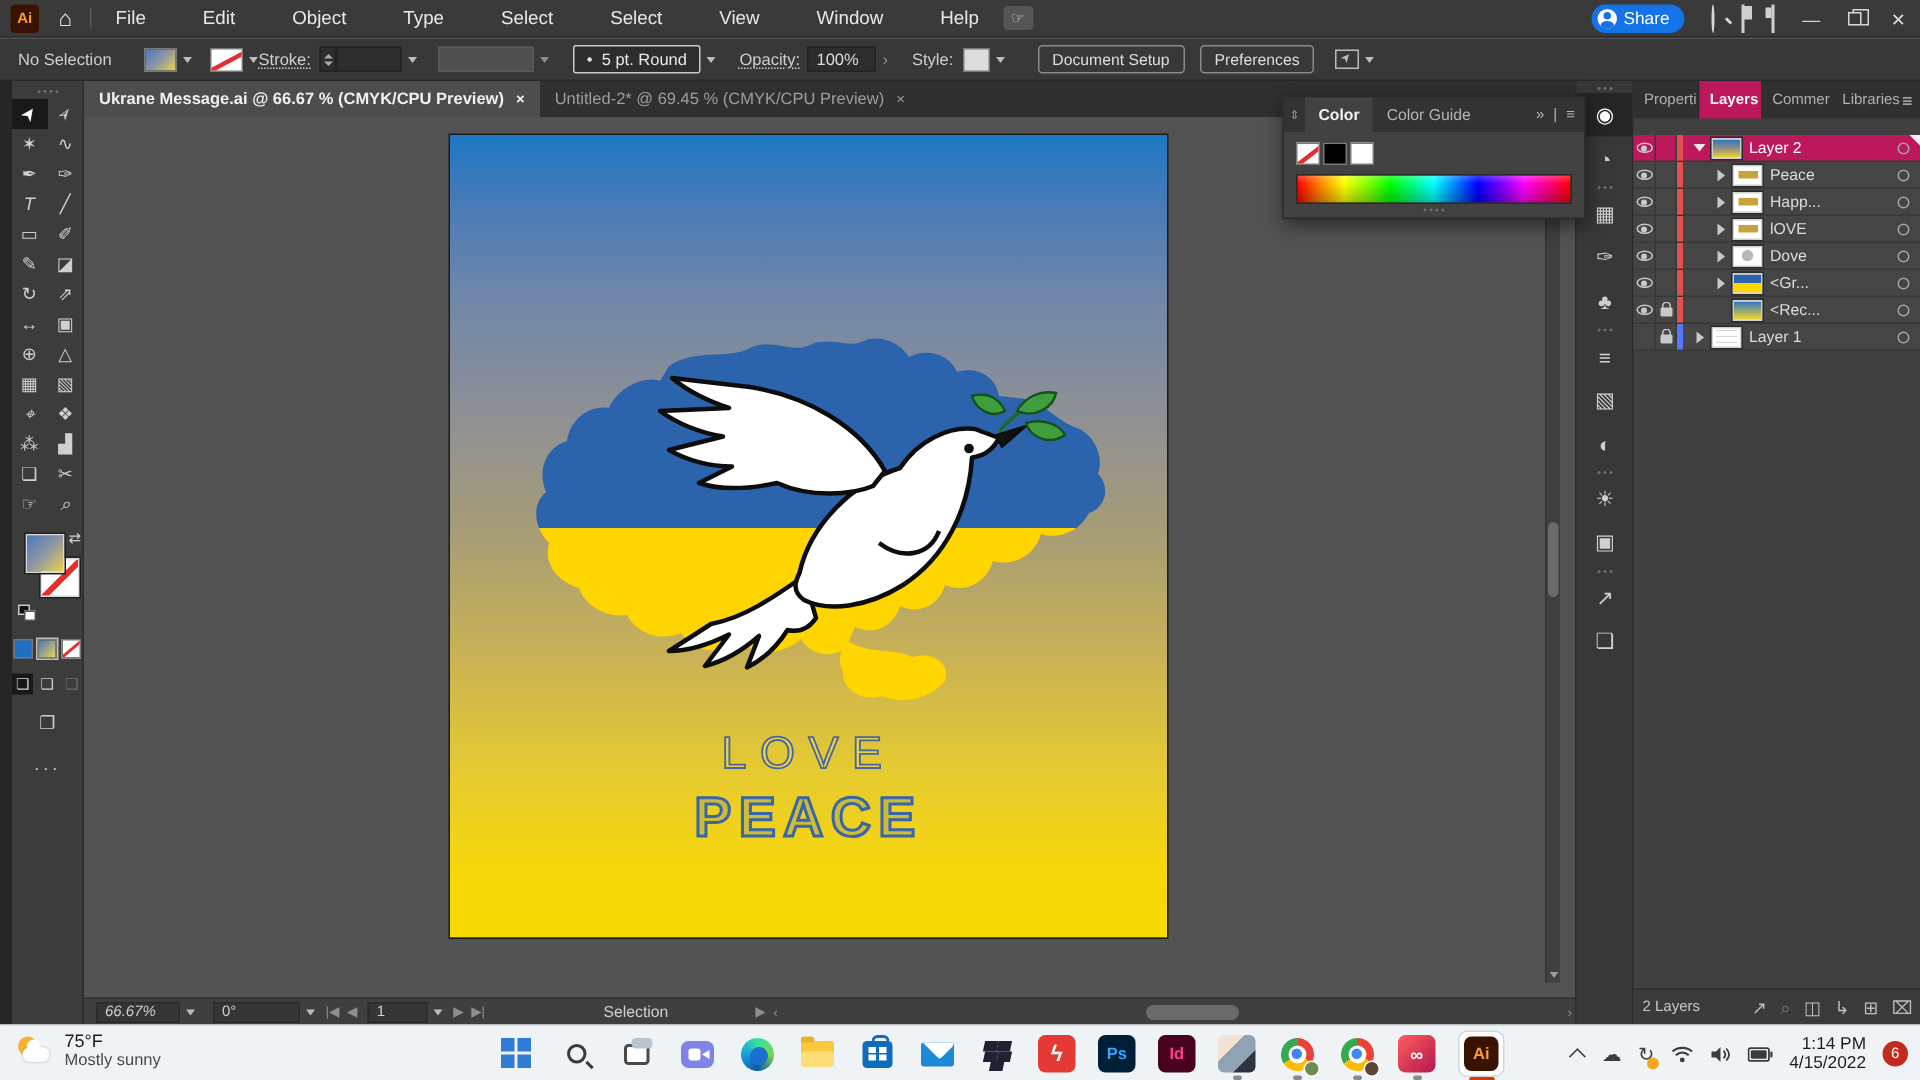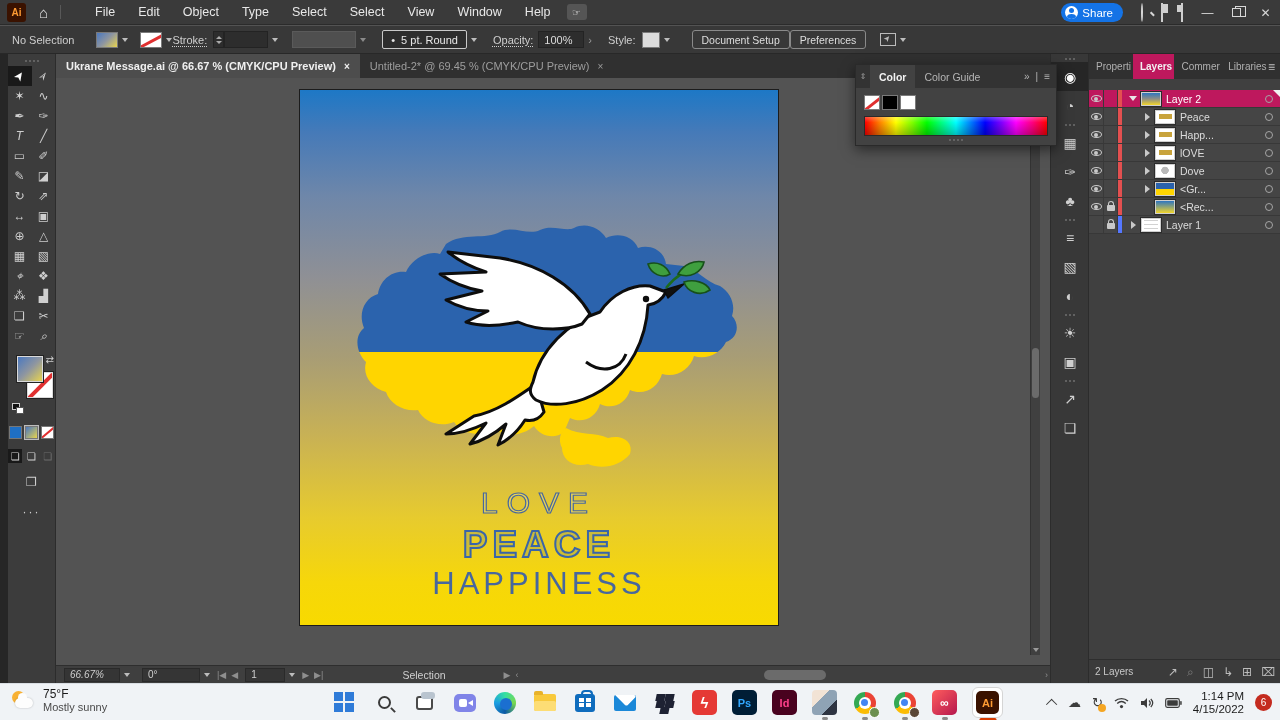--- a/index.html
+++ b/index.html
@@ -6,21 +6,21 @@
   html,body { width:1280px; height:720px; overflow:hidden; background:#535353;
     font-family:"Liberation Sans","DejaVu Sans",sans-serif; -webkit-font-smoothing:antialiased; }
 
   
   #titlebar { position:absolute; left:0; top:0; width:1280px; height:25px; background:#3a3a3a;
     border-bottom:1px solid #2b2b2b; display:flex; align-items:center; z-index:40; }
   .ai-logo { width:19px; height:19px; margin-left:7px; background:#3a1200; color:#ff9c33;
     font-size:10px; font-weight:bold; display:flex; align-items:center; justify-content:center; border-radius:3px; }
   .home { color:#e6e6e6; font-size:15px; margin-left:13px; }
   .tb-sep { width:1px; height:14px; background:#585858; margin:0 10px 0 12px; }
-  .menus { display:flex; gap:23px; margin-left:24px; }
+  .menus { display:flex; gap:38px; margin-left:6px; }
   .menus span { color:#e8e8e8; font-size:12.5px; cursor:default; }
   .touch-ws { width:20px; height:16px; background:#555; border-radius:3px; margin-left:16px;
     color:#ddd; font-size:10px; display:flex; align-items:center; justify-content:center; }
   .tb-right { position:absolute; right:0; top:0; height:25px; display:flex; align-items:center; }
   .share-btn { background:#1473e6; border-radius:10px; height:19px; padding:0 10px 0 4px;
     display:flex; align-items:center; gap:4px; color:#fff; font-size:11.5px; }
   .share-person { width:13px; height:13px; background:#fff; border-radius:50%; position:relative; overflow:hidden; }
   .share-person:before { content:""; position:absolute; left:4px; top:2px; width:5px; height:5px; border-radius:50%; background:#1473e6; }
   .share-person:after { content:""; position:absolute; left:2px; top:8px; width:9px; height:6px; border-radius:50% 50% 0 0; background:#1473e6; }
   .ticon { color:#d6d6d6; margin-left:18px; position:relative; }
@@ -297,21 +297,21 @@
       <span>5 pt. Round</span>
   </div>
   <span class="dda"></span>
   <span class="lbl u-dot" style="margin-left:16px;">Opacity:</span>
   <span class="field" style="width:46px;margin-left:5px;">100%</span>
   <span class="lbl" style="margin-left:4px;color:#9a9a9a;">›</span>
   <span class="lbl" style="margin-left:16px;">Style:</span>
   <span class="swatch" style="width:18px;margin-left:6px;background:#dcdcdc;"></span>
   <span class="dda"></span>
   <div class="opt-btn" style="margin-left:22px;">Document Setup</div>
-  <div class="opt-btn" style="margin-left:0;">Preferences</div>
+  <div class="opt-btn" style="margin-left:10px;">Preferences</div>
   <div style="display:flex;align-items:center;margin-left:14px;">
     <span class="sel-tools-ic"></span>
       <span class="dda"></span>
   </div>
 </div>
 
 <div id="tabbar">
   <div class="doc-tab active">
     <span>Ukrane Message.ai @ 66.67 % (CMYK/CPU Preview)</span>
     <span class="tab-x">×</span>
@@ -462,21 +462,20 @@
       </g>
       <g stroke="#17501a" stroke-width="1.6" fill="#3f9f3f">
         <path d="M338,66 C346,56 356,48 370,45" fill="none" stroke="#1d6b1d" stroke-width="2.4"></path>
         <path d="M350,52 C356,42 366,38 376,40 C374,50 362,57 350,52 Z"></path>
         <path d="M356,60 C366,57 378,60 382,68 C372,75 359,70 356,60 Z"></path>
         <path d="M342,52 C338,43 329,39 320,42 C323,52 334,57 342,52 Z"></path>
       </g>
     </svg>
     <div class="art-text t-love">LOVE</div>
     <div class="art-text t-peace">PEACE</div>
-    <div class="art-text t-happy">HAPPINESS</div>
   </div>
   <div class="vscroll">
     <div class="vthumb"></div>
     <div class="vdn"></div>
   </div>
 </div>
 
 <div id="statusbar">
   <span class="sfield" style="width:56px;margin-left:8px;font-style:italic;">66.67%</span>
   <span class="dda"></span>

